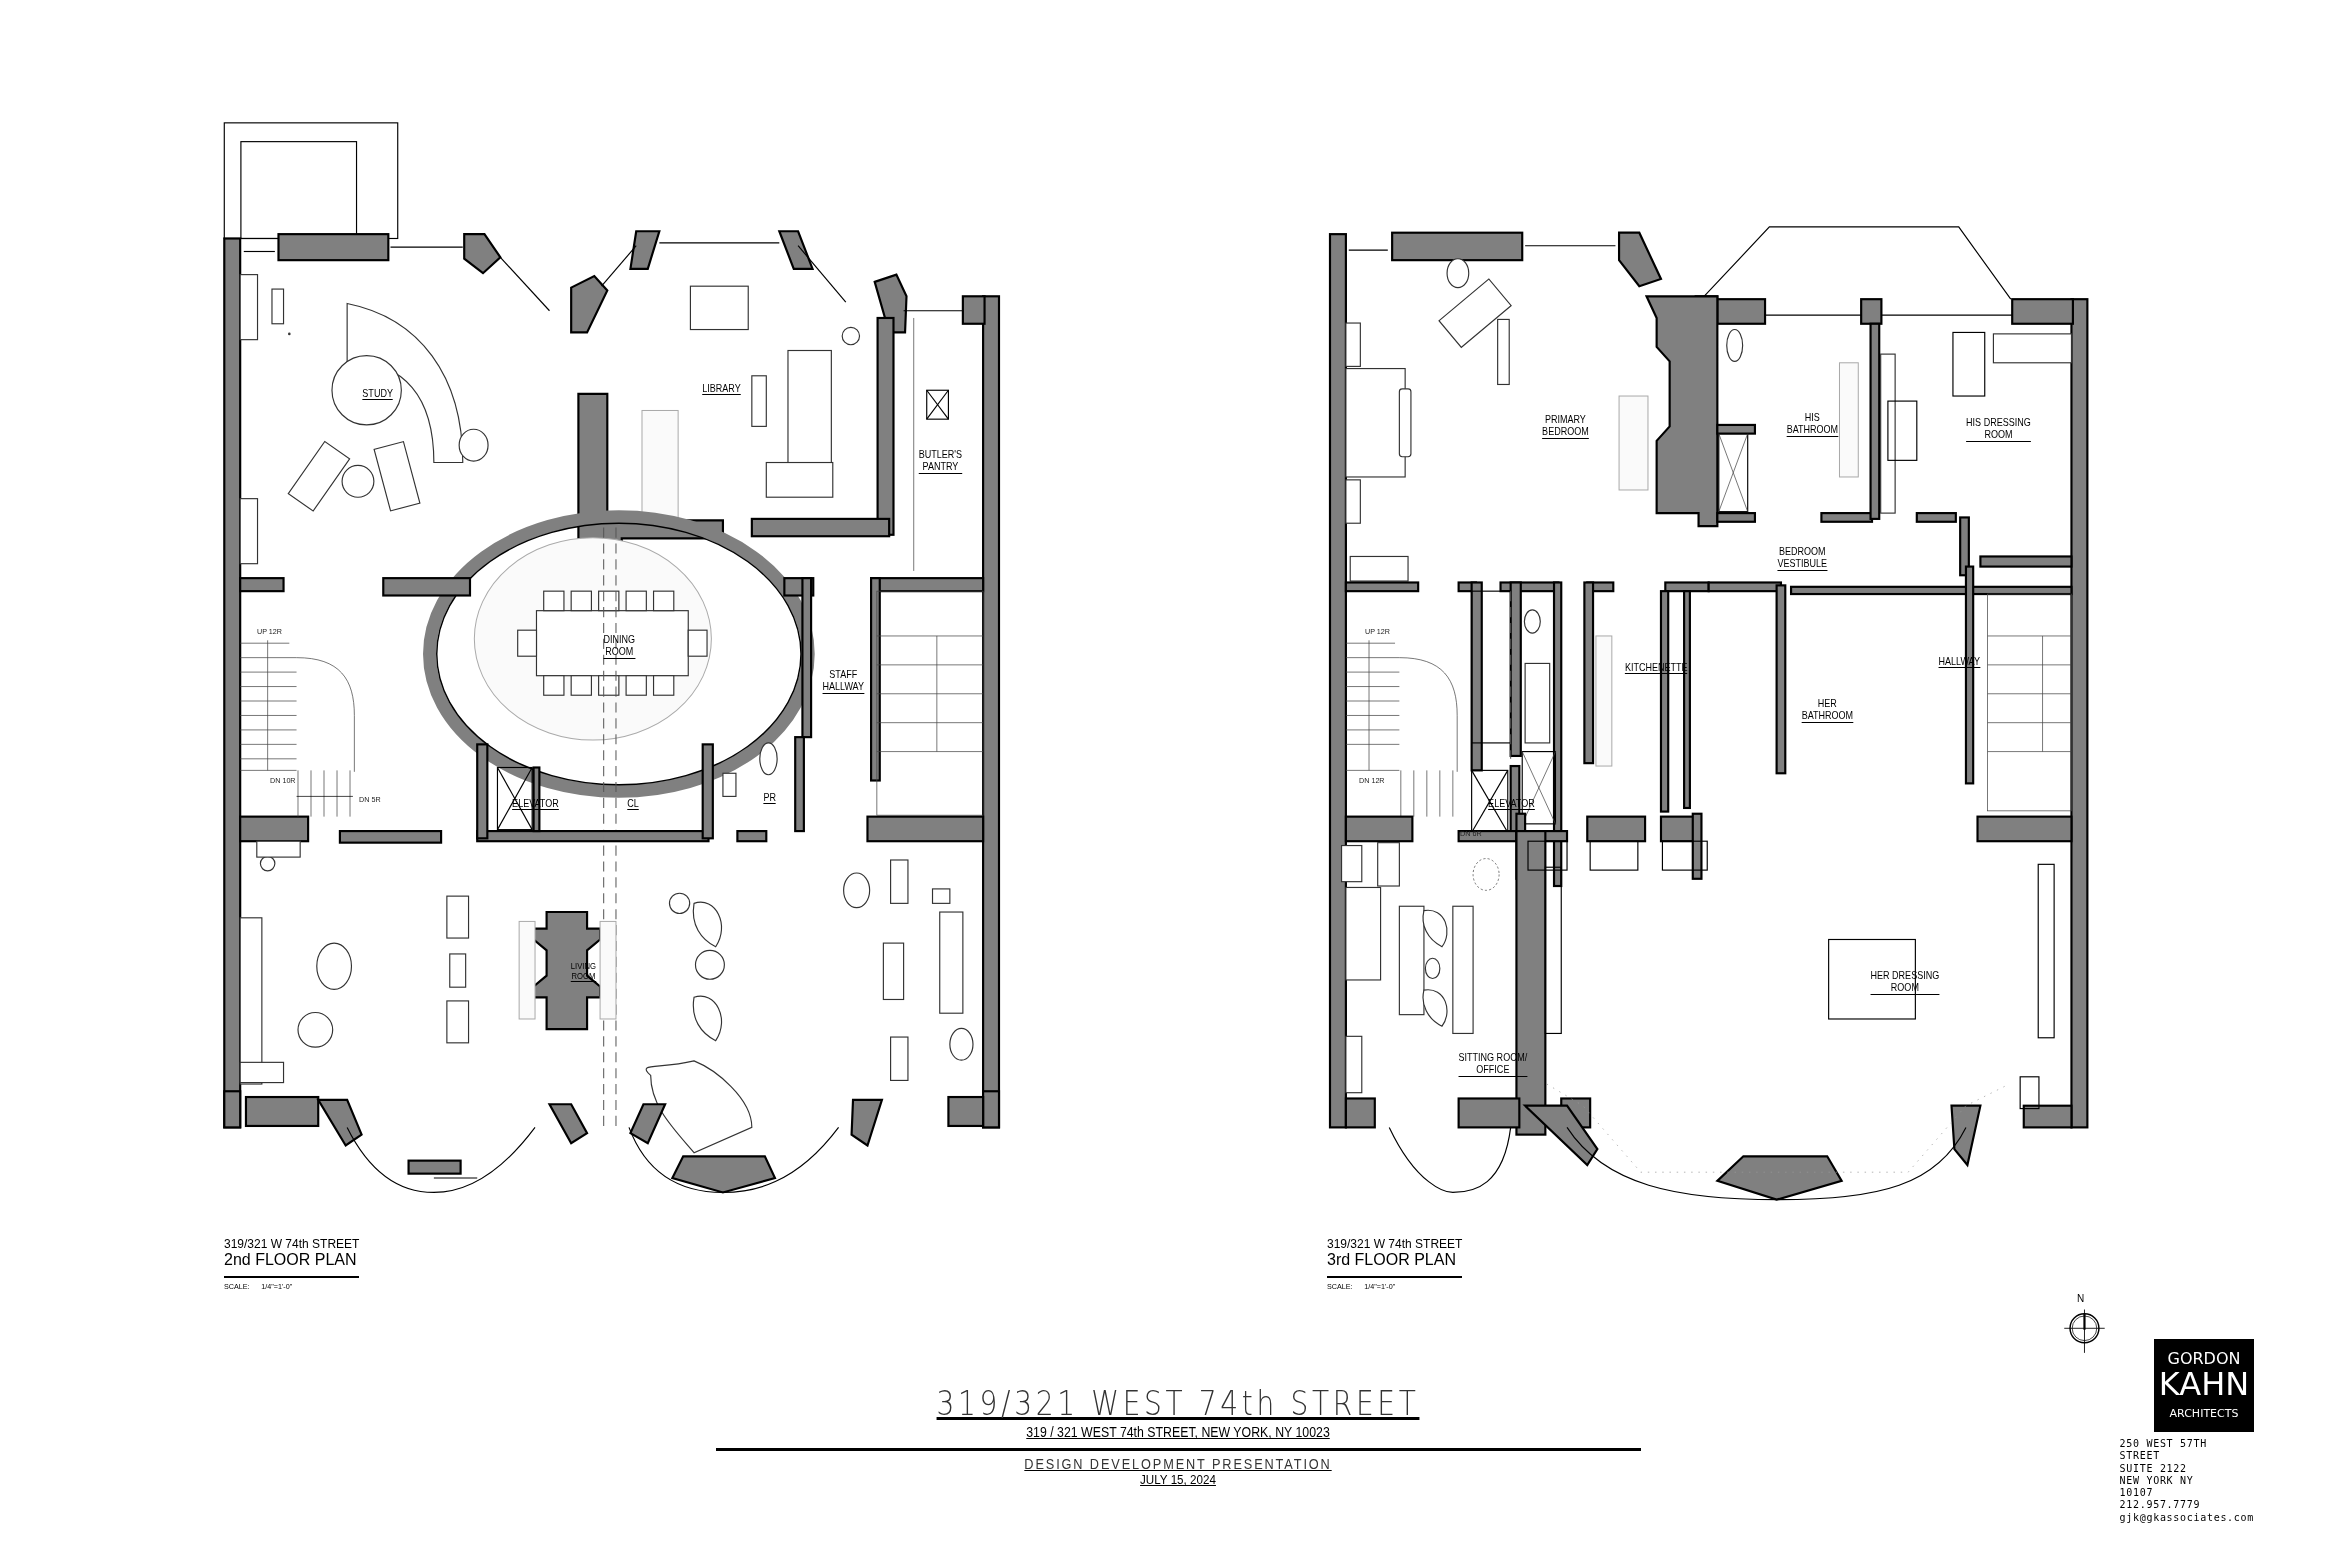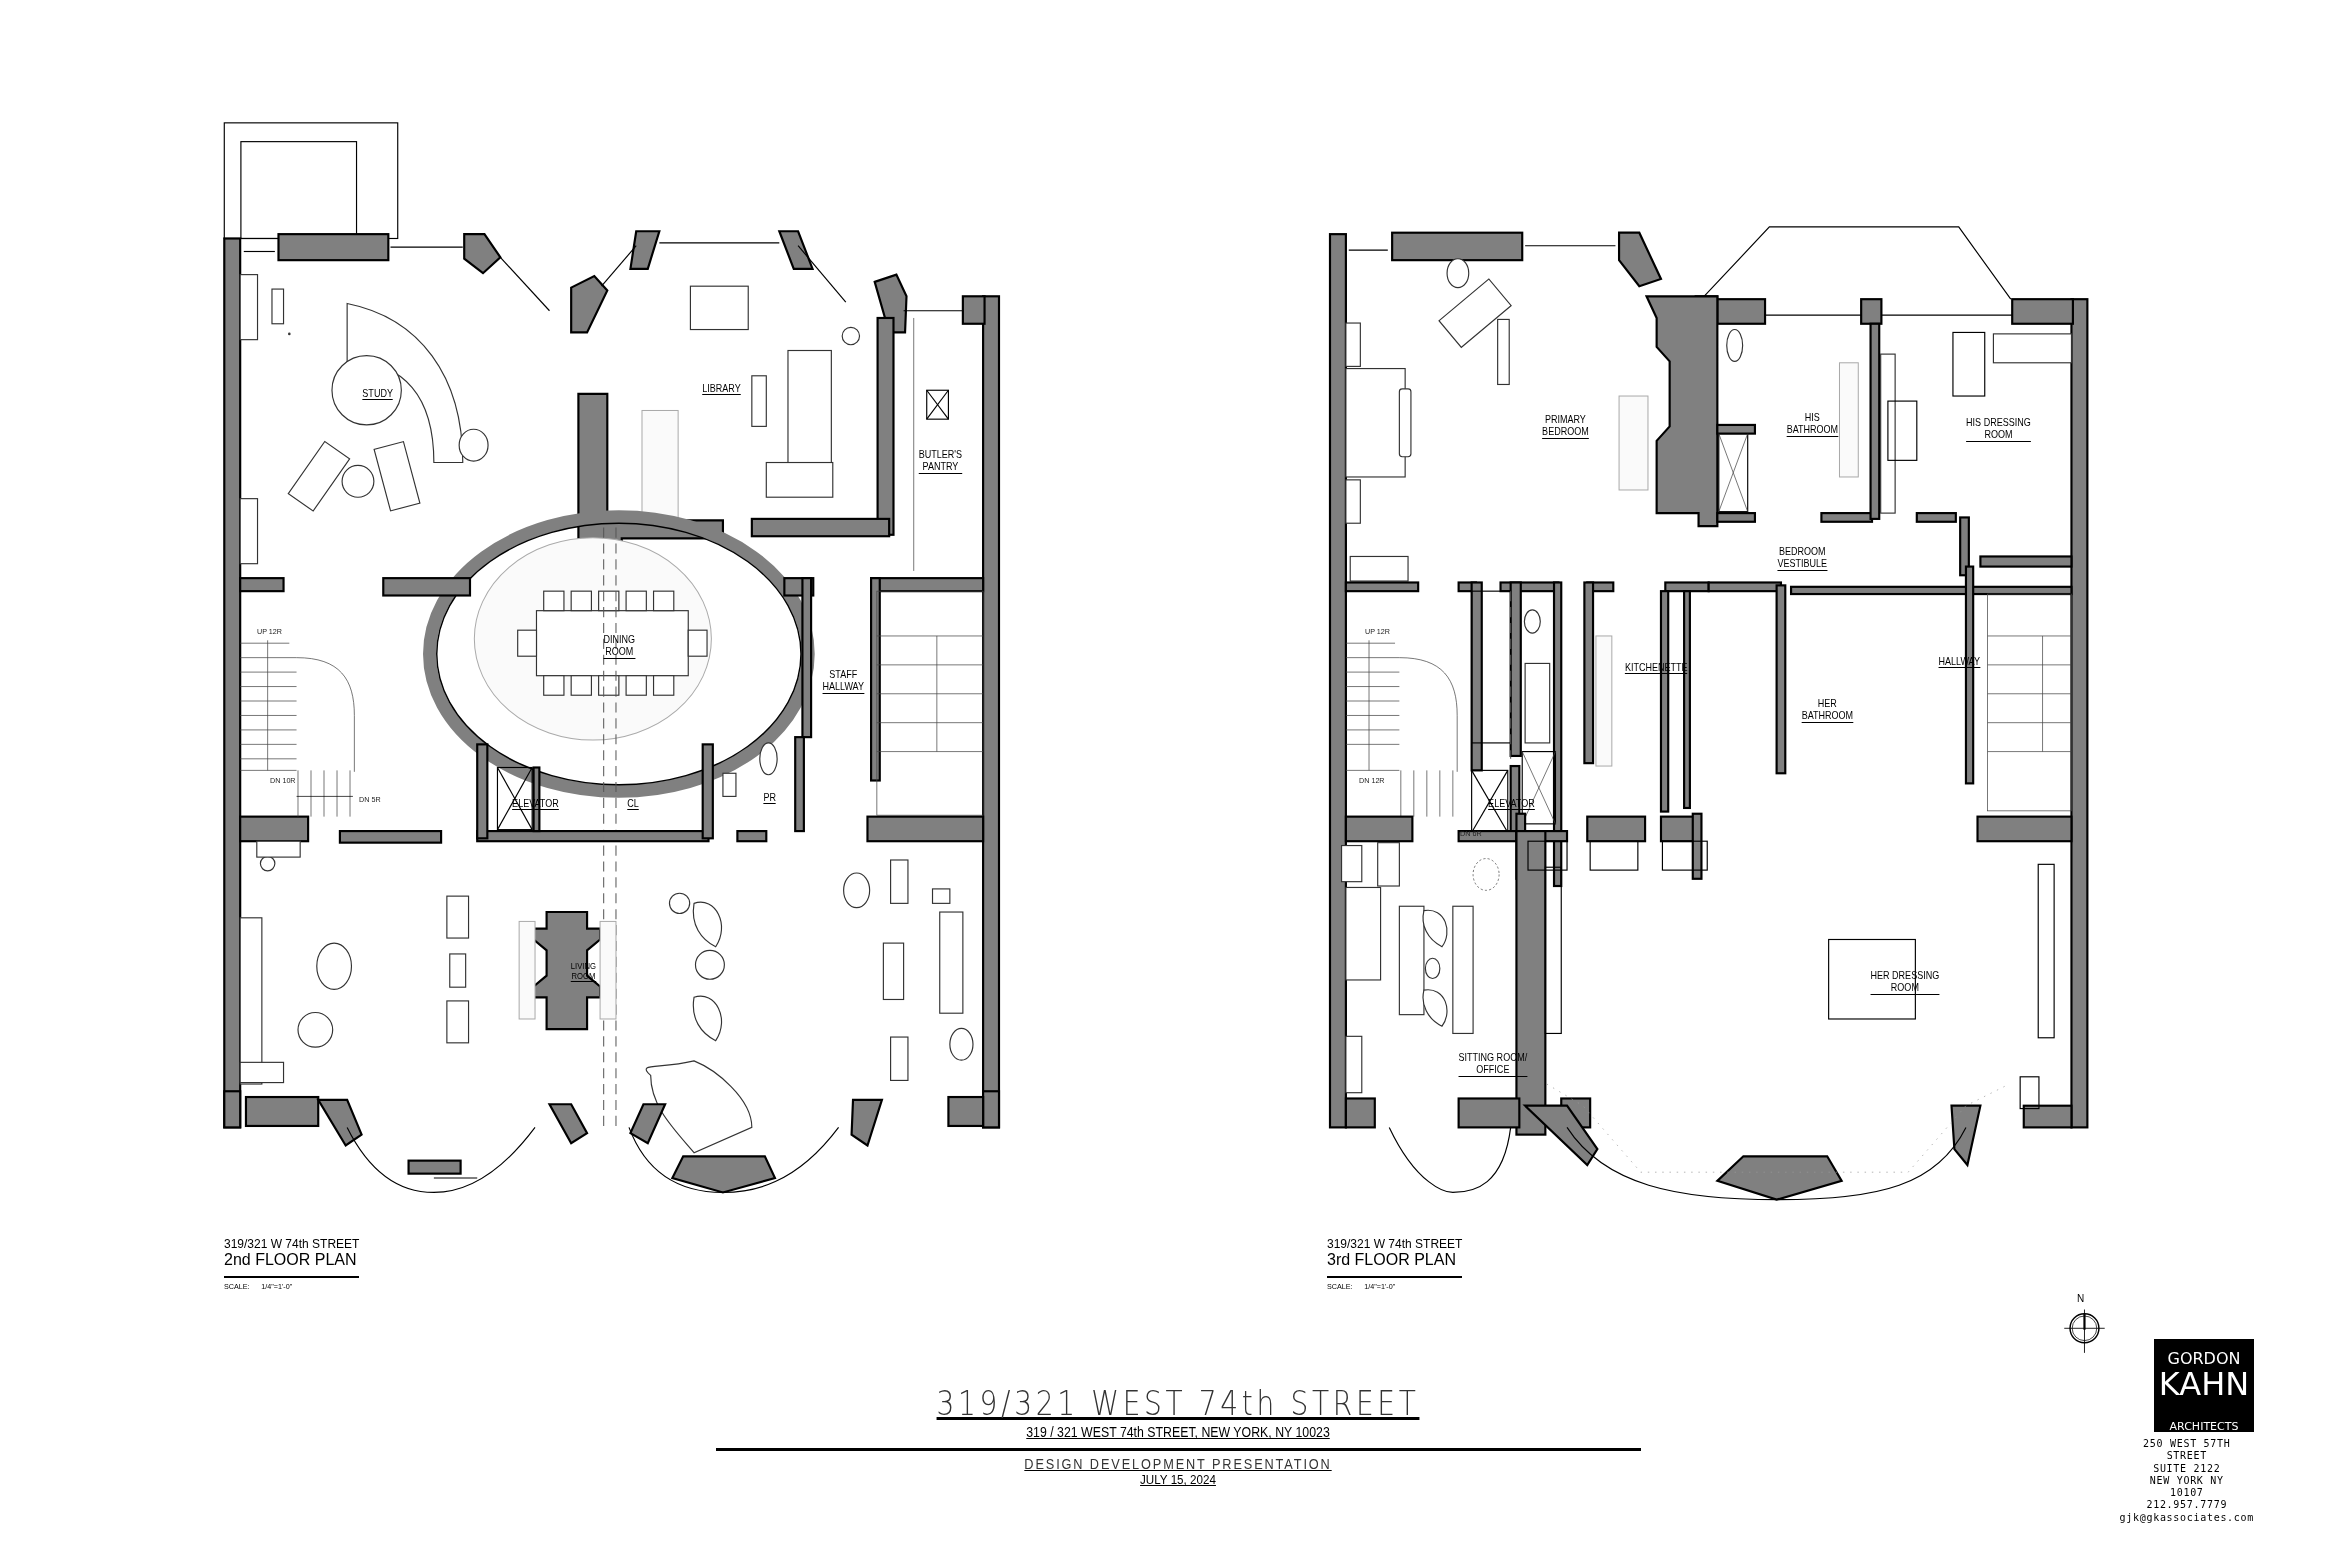--- a/index.html
+++ b/index.html
@@ -22,22 +22,22 @@
   .plan-title .scale b { font-weight:normal; margin-left:11.6px; }
   .main-title { position:absolute; left:708px; width:940px; text-align:center; }
   .main-title .big { font-family:"DejaVu Sans", sans-serif; font-weight:200; font-size:33px; letter-spacing:4.3px; color:#333; transform:scaleX(0.85); }
   .main-title .sub { font-size:14.5px; margin-top:1.4px; transform:scaleX(0.85); }
   .main-title .rule { width:925px; height:3.6px; background:#000; margin:7.2px auto 4.3px; }
   .main-title .dd { font-size:15px; letter-spacing:2.2px; color:#333; transform:scaleX(0.85); }
   .main-title .date { font-size:13.7px; transform:scaleX(0.85); }
   .logo { position:absolute; left:2154px; top:1339px; width:100px; height:93px; background:#000; color:#fff; text-align:center; font-family:"DejaVu Sans", sans-serif; }
   .logo .l1 { font-size:16px; margin-top:10px; letter-spacing:0px; }
   .logo .l2 { font-size:32px; line-height:32px; margin-top:0; }
-  .logo .l3 { font-size:11px; margin-top:20px; }
-  .contact { position:absolute; right:88px; top:1438px; text-align:center; font-family:"DejaVu Sans Mono", monospace; font-size:10px; line-height:12.3px; letter-spacing:0.7px; }
+  .logo .l3 { font-size:11px; margin-top:7px; }
+  .contact { position:absolute; right:88px; top:1438px; text-align:left; font-family:"DejaVu Sans Mono", monospace; font-size:10px; line-height:12.3px; letter-spacing:0.7px; }
   .north { position:absolute; left:2064px; top:1297px; }
   .north .n { position:absolute; left:13px; top:-4.3px; font-size:10px; }
 </style>
 </head>
 <body>
 
 <svg class="plans" width="2342" height="1561" viewBox="0 0 3240 2160">
 
   <g>
 

